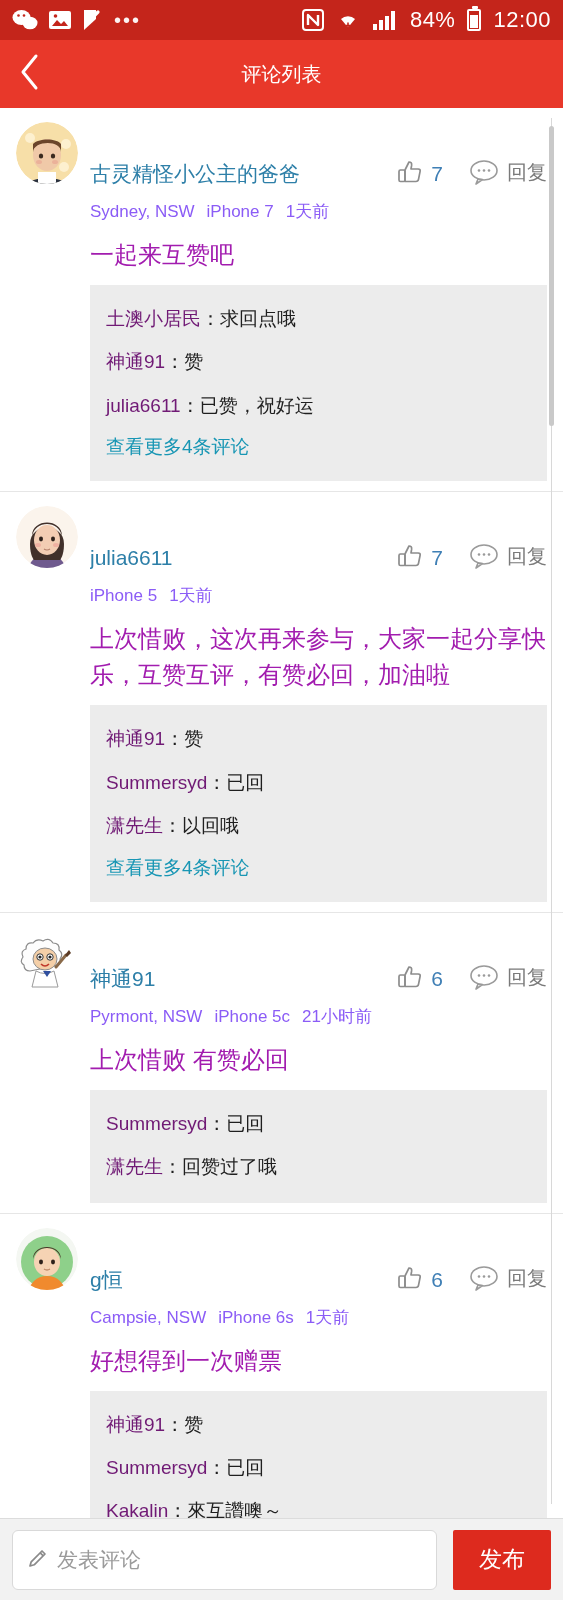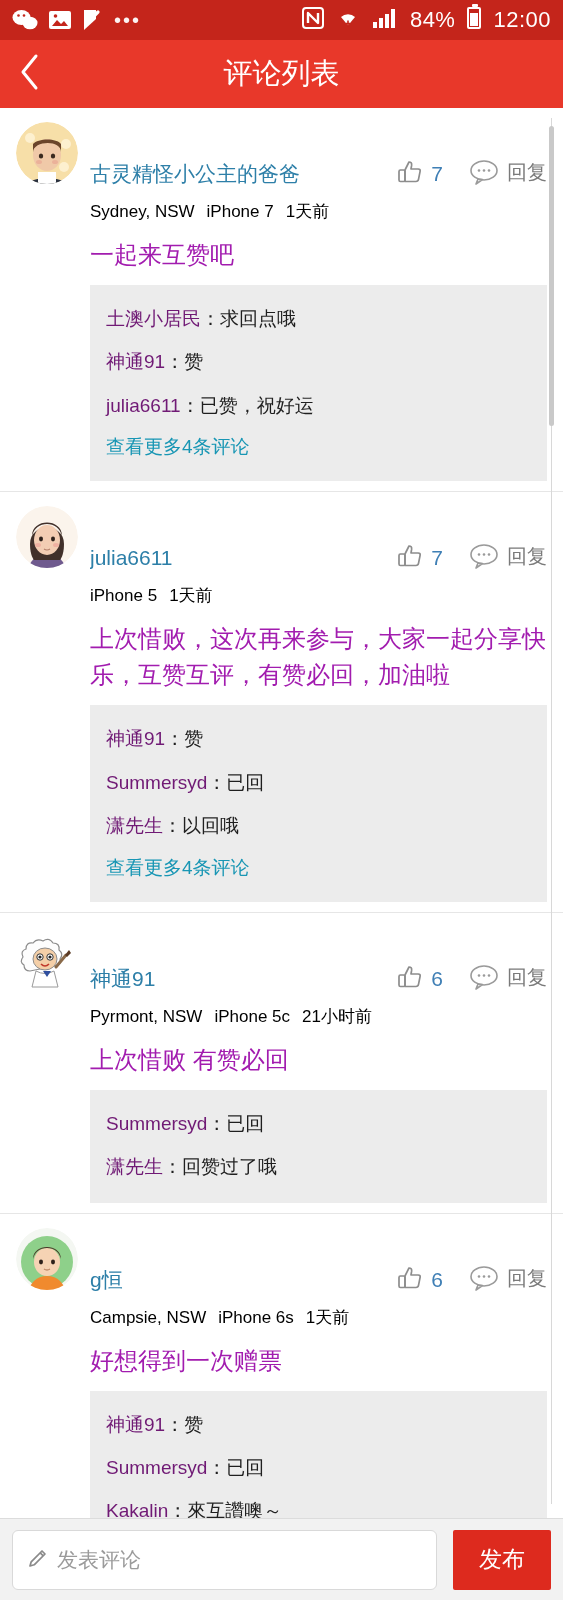--- a/index.html
+++ b/index.html
@@ -11,21 +11,21 @@
   }
   #app { position: relative; width: 563px; height: 1600px; background: #fff; }
 
   
   .statusbar {
     height: 40px; background: #c4251b; color: #fff;
     display: flex; align-items: center; justify-content: space-between;
     padding: 0 12px;
   }
   .sb-left { display: flex; align-items: center; gap: 10px; }
-  .sb-right { display: flex; align-items: flex-start; gap: 12px; }
+  .sb-right { display: flex; align-items: center; gap: 12px; }
   .sb-icon { display: inline-flex; align-items: center; }
   .sb-dots { letter-spacing: 2px; font-size: 20px; line-height: 10px; color:#fff; opacity: .95; }
   .sb-text { font-size: 22px; font-weight: 500; color: #fff; letter-spacing: .5px; }
   .battery {
     width: 14px; height: 22px; border: 2px solid #fff; border-radius: 2px;
     position: relative; display: inline-block;
   }
   .battery::before {
     content: ""; position: absolute; top: -5px; left: 3px;
     width: 6px; height: 3px; background: #fff; border-radius: 1px;
@@ -39,37 +39,37 @@
   .header {
     height: 68px; background: #e8382a; color: #fff;
     display: flex; align-items: center; position: relative;
   }
   .back-btn {
     width: 60px; height: 68px; display: flex; align-items: center; justify-content: center;
     cursor: pointer;
   }
   .header-title {
     position: absolute; left: 0; right: 0; text-align: center;
-    font-size: 29px; color: #fff; pointer-events: none;
+    font-size: 20px; color: #fff; pointer-events: none;
   }
 
   
   .list { position: absolute; top: 108px; bottom: 82px; left: 0; right: 0; overflow: hidden; background: #fff; }
   .comment { padding: 14px 16px 10px 16px; border-bottom: 1px solid #e6e6e6; background: #fff; }
   .c-head { display: flex; align-items: flex-start; }
   .avatar { width: 62px; height: 62px; border-radius: 50%; flex: 0 0 62px; overflow: hidden; position: relative; background:#fff; }
   .avatar.square { border-radius: 0; }
   .c-body { flex: 1; padding-left: 12px; min-width: 0; }
   .c-row1 { display: flex; align-items: center; margin-top: 36px; }
   .c-name { font-size: 21px; color: #2d7fa8; flex: 1; white-space: nowrap; overflow: hidden; }
   .likes { display: flex; align-items: center; gap: 7px; margin-right: 26px; }
   .like-count { font-size: 21px; color: #3f7fb5; }
   .reply-btn { display: flex; gap: 8px; }
   .reply-label { font-size: 20px; color: #7a7a7a; }
-  .c-meta { font-size: 17px; color: #000000; margin-top: 10px; white-space: nowrap; }
+  .c-meta { font-size: 17px; color: #8b5cf6; margin-top: 10px; white-space: nowrap; }
   .c-meta span { margin-right: 12px; }
   .c-text { font-size: 24px; color: #a21caf; line-height: 1.5; margin-top: 14px; padding-left: 0; }
   .replies { background: #ececec; margin-top: 12px; padding: 12px 16px 14px 16px; }
   .reply-line { font-size: 19px; color: #1f1f1f; line-height: 1.55; padding: 7px 0; }
   .reply-user { color: #701a75; }
   .more-link { font-size: 19px; color: #1896b4; padding: 7px 0; cursor: pointer; }
 
   
   .c-indent { padding-left: 74px; }
 

